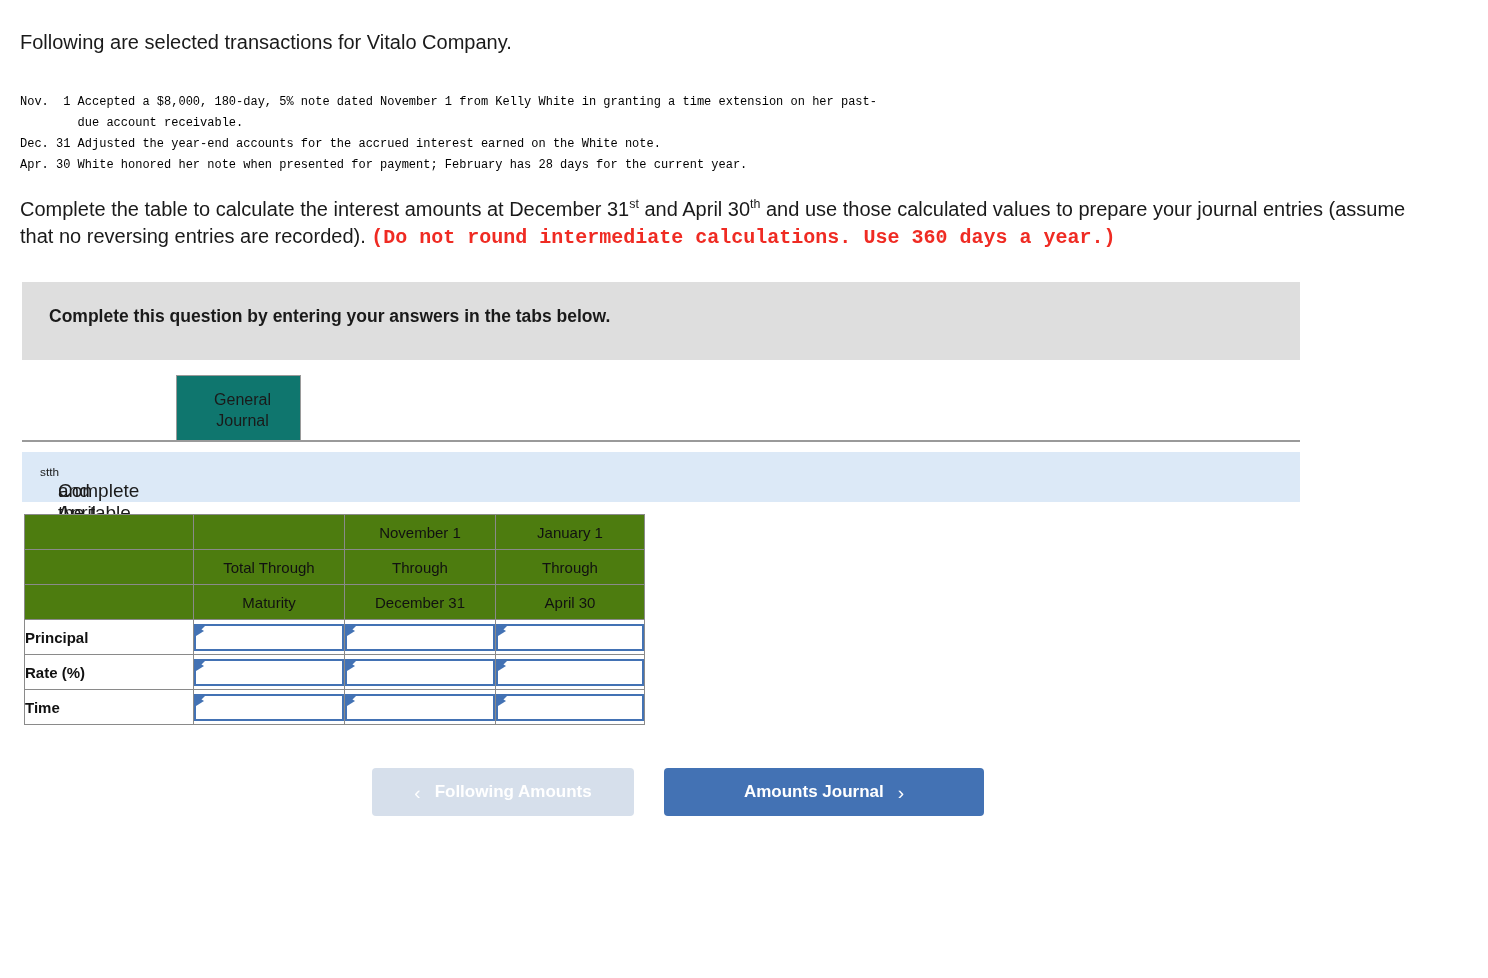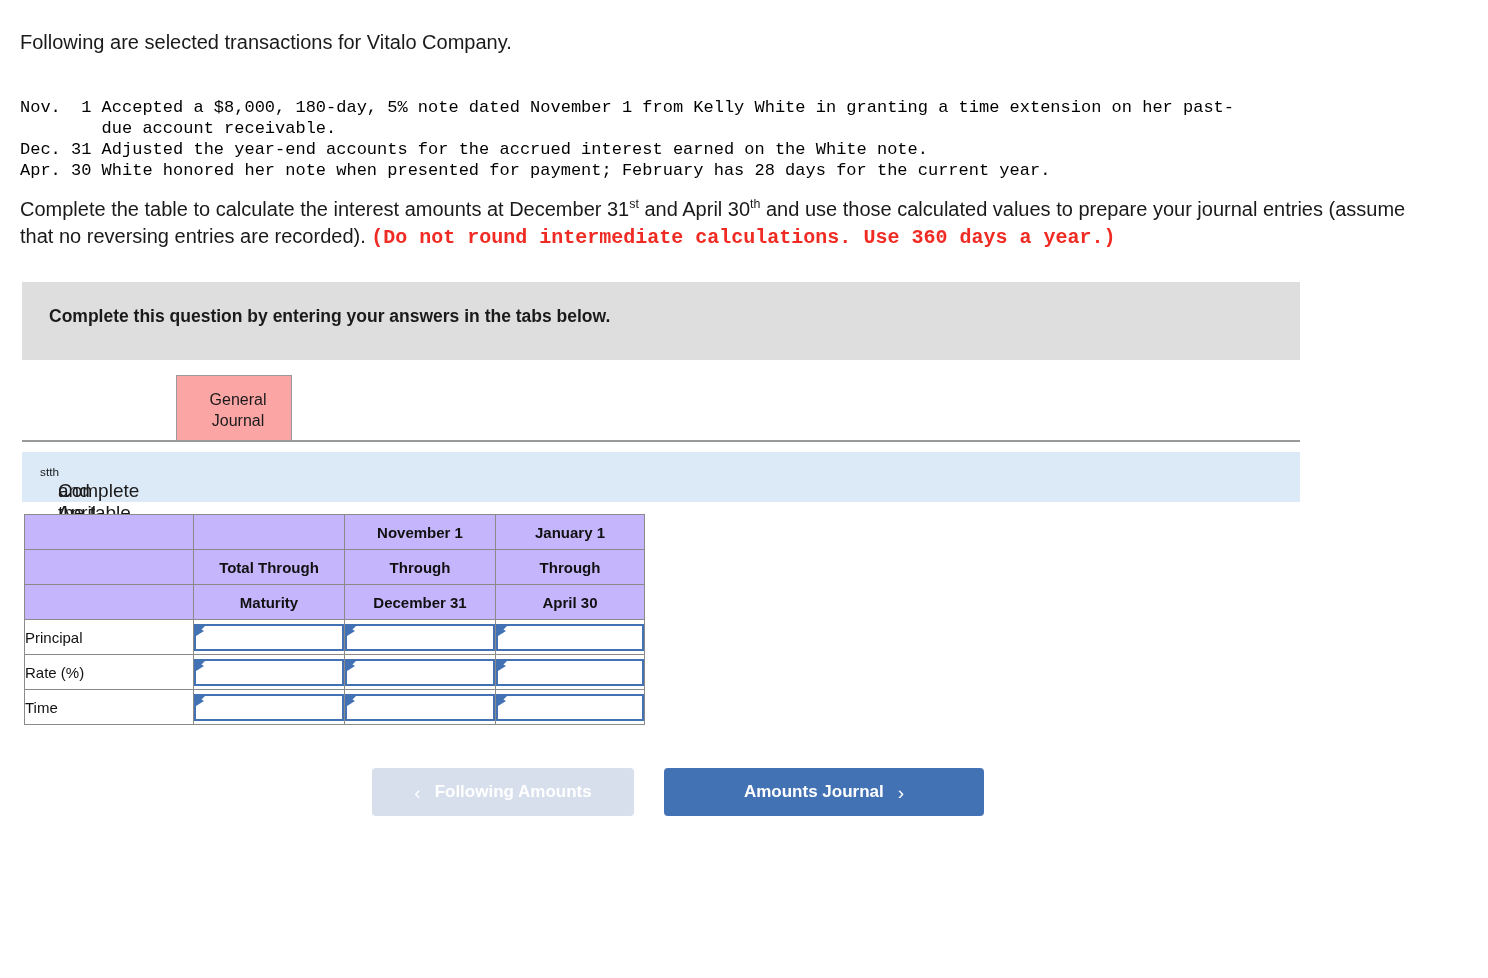--- a/index.html
+++ b/index.html
@@ -24,21 +24,21 @@
     font-size: 20px;
     line-height: 28px;
     color: #1a1a1a;
   }
 
   .mono-block {
     position: absolute;
     left: 20px;
     top: 80px;
     font-family: "Liberation Mono", "DejaVu Sans Mono", monospace;
-    font-size: 17px;
+    font-size: 12px;
     line-height: 21px;
     white-space: pre;
     color: #000;
   }
 
   
   .instr {
     position: absolute;
     left: 20px;
     top: 196px;
@@ -98,22 +98,22 @@
   }
   .tab.active {
     left: 0;
     width: 144px;
     background: #ffffff;
     border-bottom: 1px solid #ffffff;
     z-index: 3;
   }
   .tab.inactive {
     left: 154px;
-    width: 116px;
-    background: #fca5a5;
+    width: 125px;
+    background: #0f766e;
     z-index: 2;
     padding-left: 8px;
   }
   .tabrule {
     position: absolute;
     left: 22px;
     top: 440px;
     width: 1278px;
     height: 2px;
     background: #9a9a9a;
@@ -150,31 +150,31 @@
     padding: 0;
     height: 34px;
     font-size: 15px;
   }
   .tbl .c0 { width: 168px; }
   .tbl .c1 { width: 150px; }
   .tbl .c2 { width: 150px; }
   .tbl .c3 { width: 148px; }
 
   .hd {
-    background: #c4b5fd;
+    background: #4d7c0f;
     text-align: center;
-    font-weight: bold;
+    font-weight: normal;
     color: #111;
     margin-top: 18px;
   }
   .hd.blank { }
 
   .rowlabel {
     background: #ffffff;
-    font-weight: normal;
+    font-weight: bold;
     padding-left: 6px;
     color: #111;
   }
 
   .incell {
     background: #ffffff;
     padding: 3px 3px;
   }
   .inputbox {
     position: relative;

